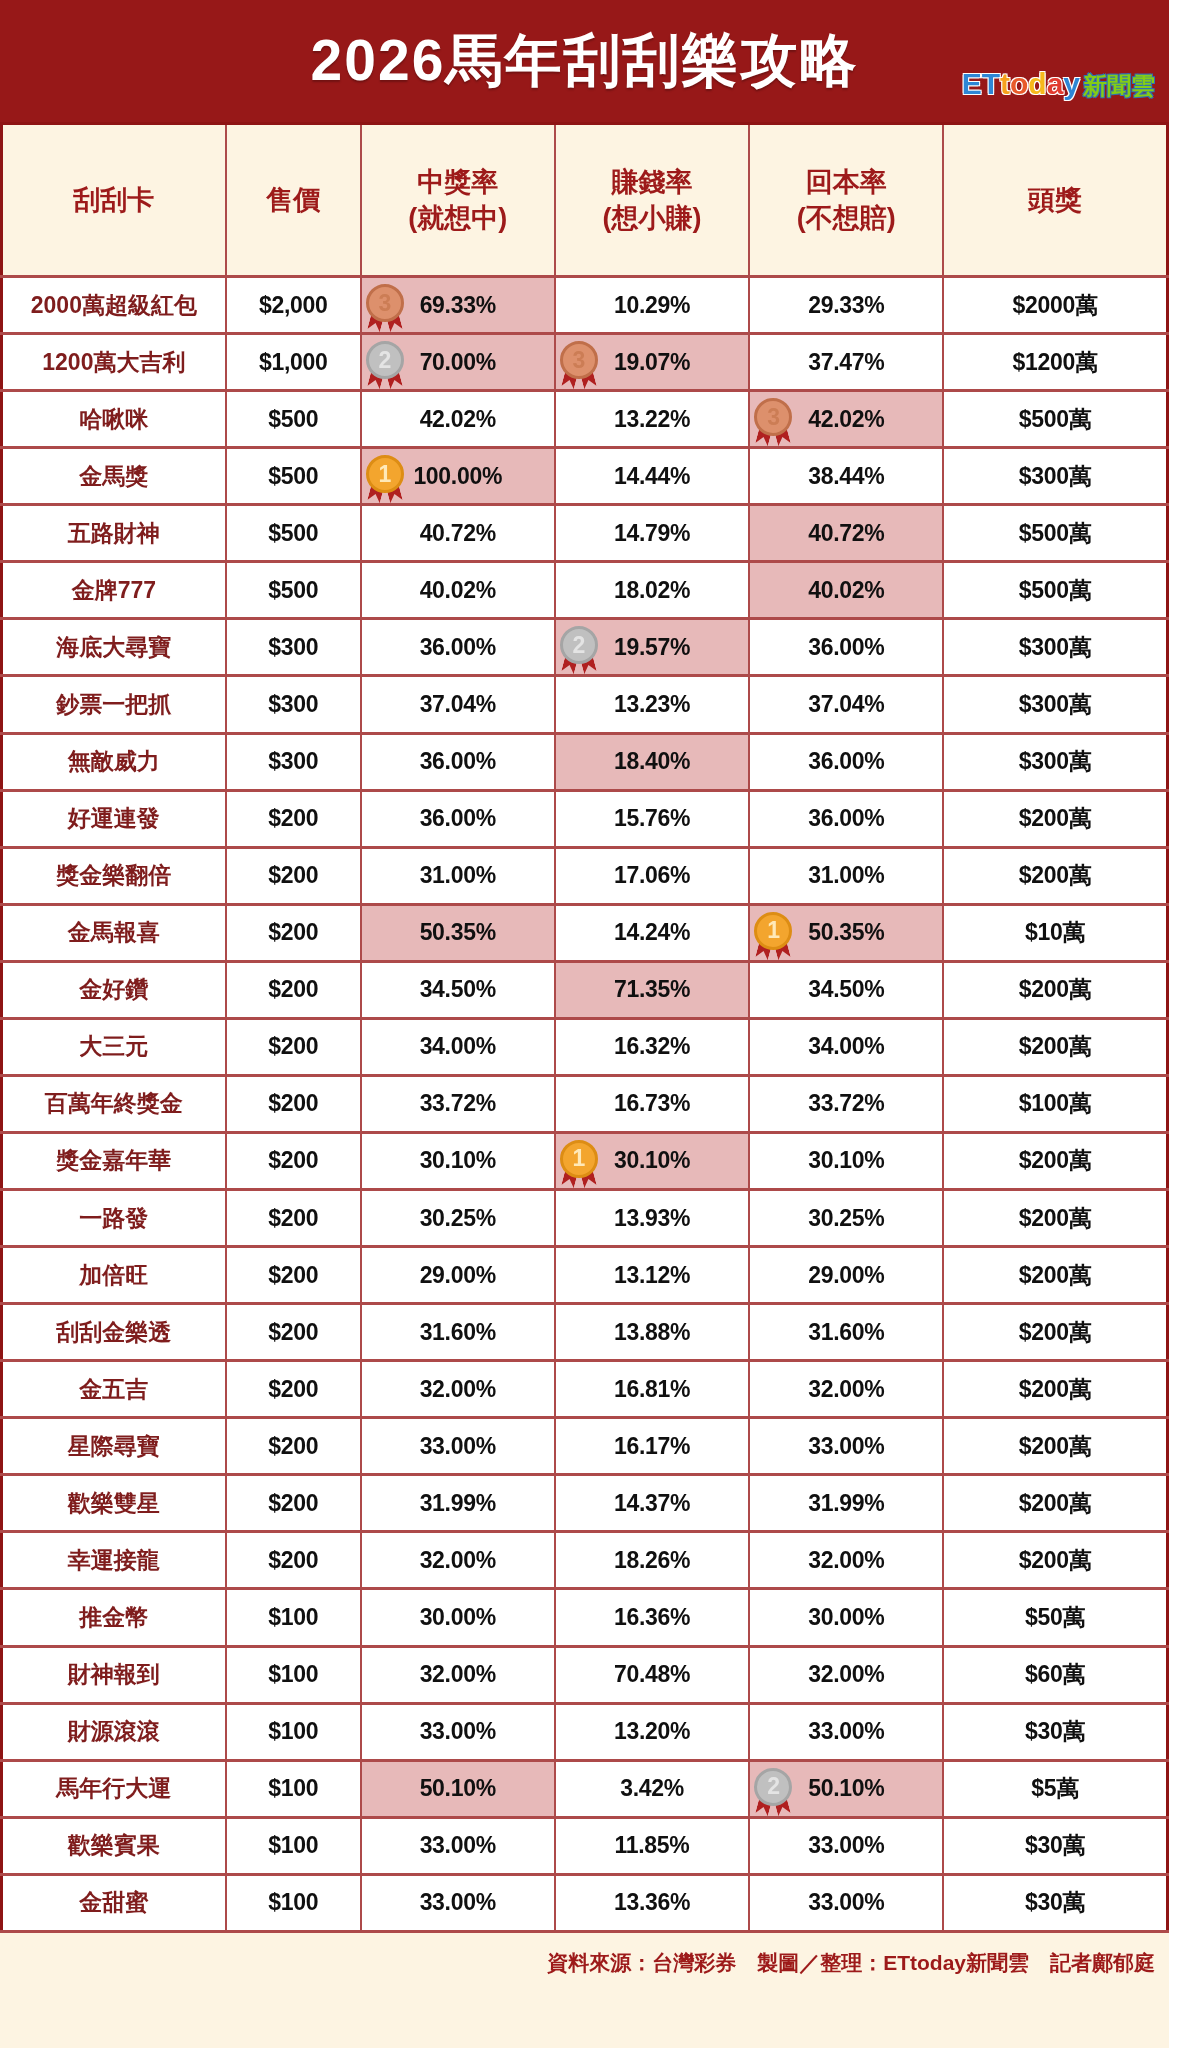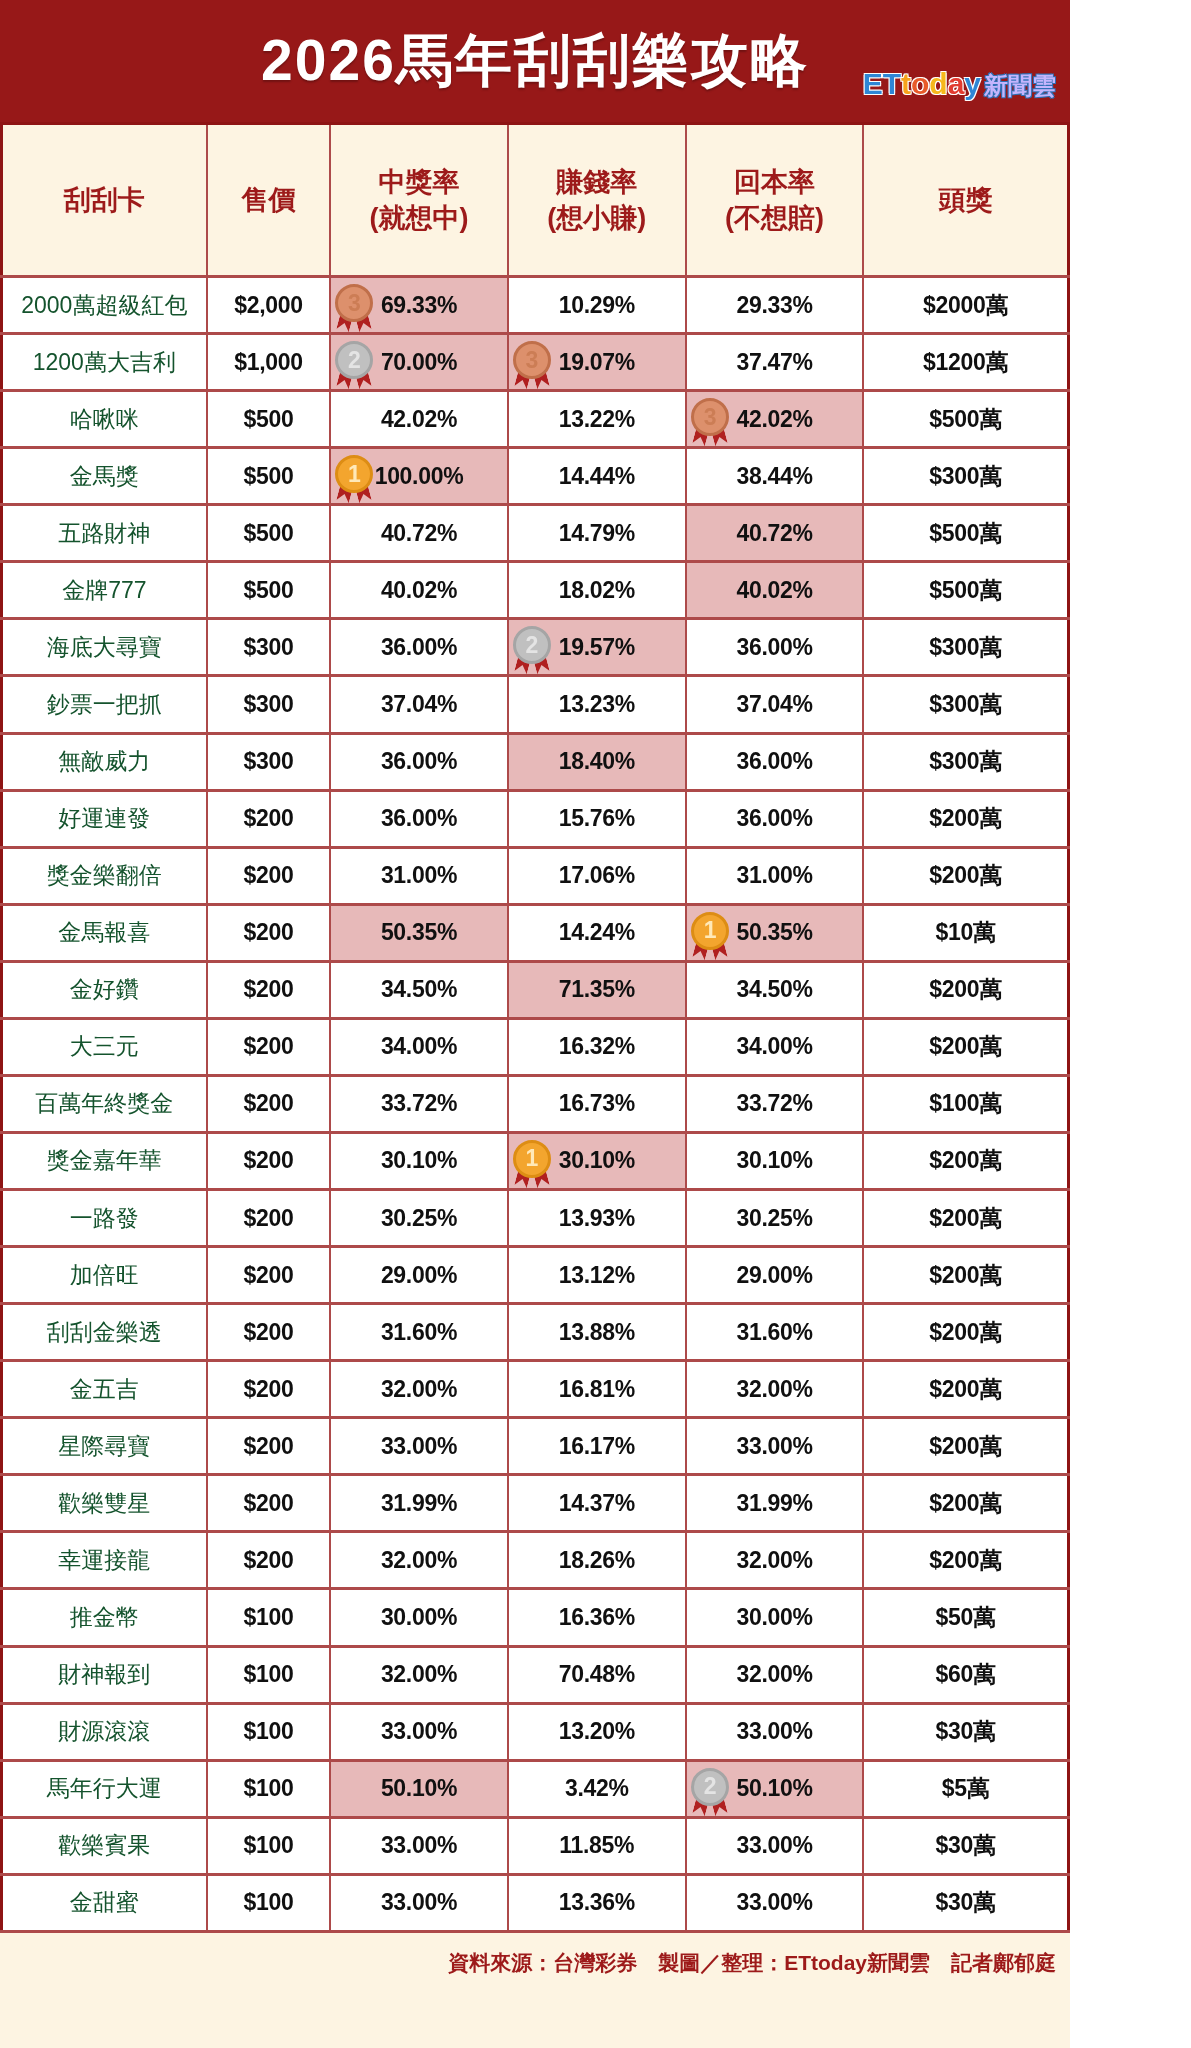--- a/index.html
+++ b/index.html
@@ -1,35 +1,35 @@
 <!DOCTYPE html>
 <html><head>
 <meta charset="utf-8">
 <style>
   html,body{margin:0;padding:0;}
-  .page{width:1070px;height:2048px;position:relative;background:#fdf4e2;
+  .page{width:1169px;height:2048px;position:relative;background:#fdf4e2;
         font-family:"Liberation Sans","DejaVu Sans",sans-serif;overflow:hidden;}
 
   
   .banner{height:122px;background:#971818;display:flex;align-items:center;justify-content:center;position:relative;}
   .title{color:#ffffff;font-size:57px;font-weight:800;letter-spacing:2px;white-space:nowrap;
          text-shadow:0 2px 2px rgba(0,0,0,.25);}
   .logo{position:absolute;right:14px;top:66px;font-size:30px;font-weight:800;line-height:1;display:flex;align-items:baseline;}
   .logo .lg{text-shadow:-1px -1px 0 #fff,1px -1px 0 #fff,-1px 1px 0 #fff,1px 1px 0 #fff;}
   .logo .logo-cjk{font-size:24px;font-weight:800;
         text-shadow:-1px -1px 0 #2e6fb5,1px -1px 0 #2e6fb5,-1px 1px 0 #2e6fb5,1px 1px 0 #2e6fb5;margin-left:3px;}
 
   
   table.grid{width:100%;height:1811px;border-collapse:collapse;table-layout:fixed;background:#ffffff;
              border:3px solid #8e1414;}
   th,td{border:2px solid #ad4a4a;text-align:center;vertical-align:middle;padding:0;}
   td{border-top-width:3px;border-bottom-width:3px;}
   thead th{height:150px;background:#fdf4e2;color:#9d1a1a;font-size:27px;font-weight:800;line-height:1.35;}
   tbody td{height:53px;font-size:23px;font-weight:700;color:#101010;letter-spacing:-0.3px;}
-  td.c-name{color:#14532d;font-weight:400;letter-spacing:0;}
+  td.c-name{color:#7f1d1d;font-weight:700;letter-spacing:0;}
   td.c-stat{position:relative;}
   td.hl{background:#e7b9b9;}
 
   
   .medal-wrap{position:absolute;left:4px;top:6px;width:38px;height:38px;}
   .rb{position:absolute;top:24px;width:13px;height:23px;background:#b02020;z-index:1;
       clip-path:polygon(0 0,100% 0,100% 100%,50% 66%,0 100%);}
   .rb-l{left:4px;transform:rotate(15deg);}
   .rb-r{right:4px;transform:rotate(-15deg);}
   .medal{position:relative;z-index:2;display:flex;align-items:center;justify-content:center;
@@ -49,21 +49,21 @@
 
   <div class="banner">
     <div class="title">2026馬年刮刮樂攻略</div>
     <div class="logo">
         <span class="lg" style="color: rgb(46, 134, 213);">ET</span>
         <span class="lg" style="color: rgb(246, 162, 28);">t</span>
         <span class="lg" style="color: rgb(232, 90, 42);">o</span>
         <span class="lg" style="color: rgb(246, 184, 28);">d</span>
         <span class="lg" style="color: rgb(226, 59, 48);">a</span>
         <span class="lg" style="color: rgb(46, 134, 213);">y</span>
-        <span class="logo-cjk" style="color: #c4b5fd; margin-top: 8px;">新聞雲</span>
+        <span class="logo-cjk" style="color: #84cc16; margin-top: 8px;">新聞雲</span>
       </div>
   </div>
 
   <table class="grid">
     <colgroup>
       <col style="width:19.23%">
         <col style="width:11.59%">
         <col style="width:16.62%">
       <col style="width:16.71%">
         <col style="width:16.62%">

